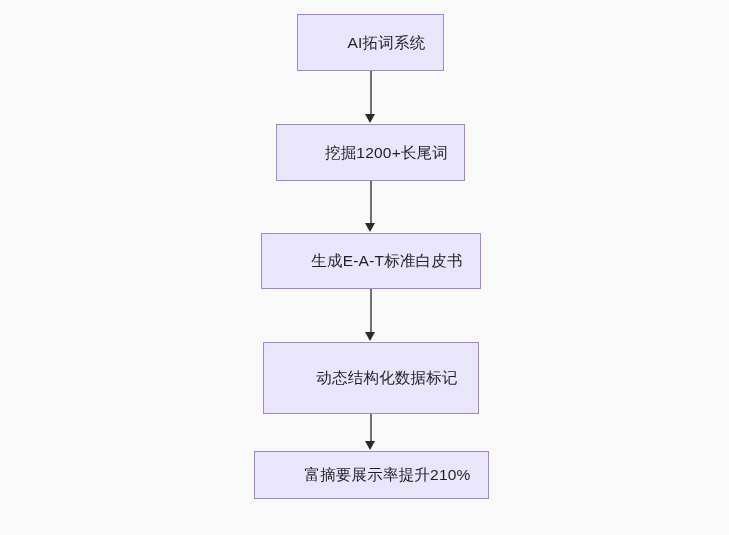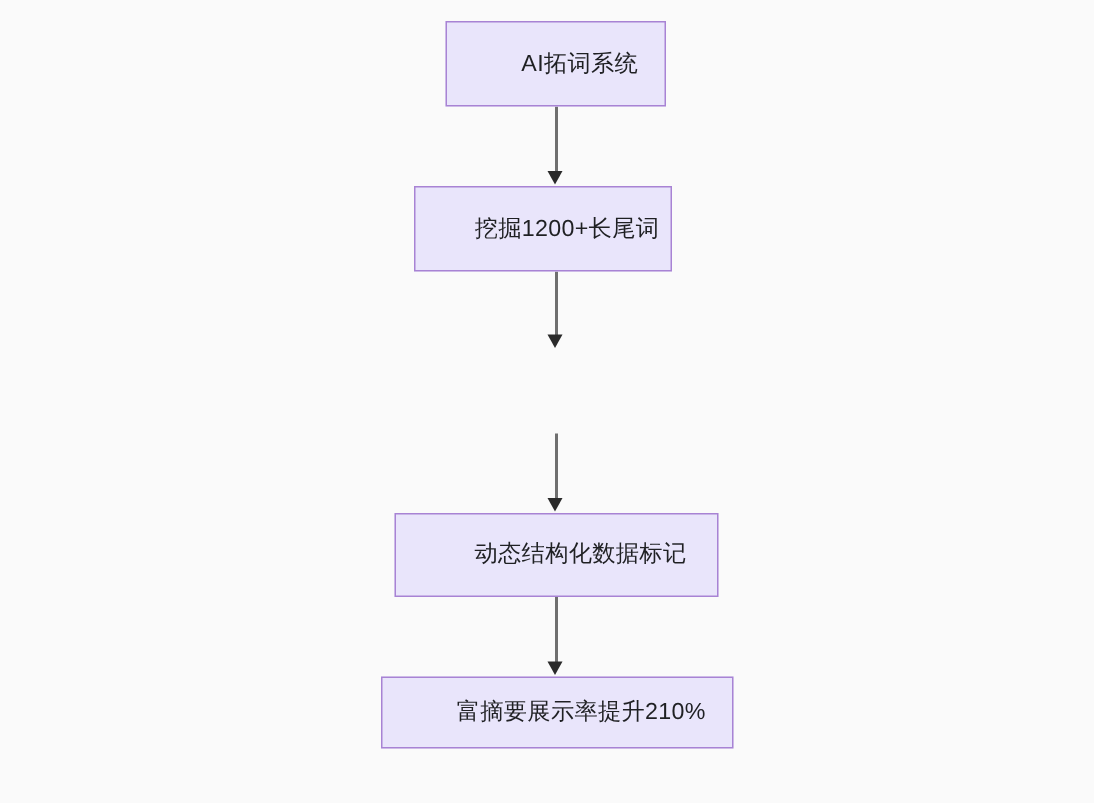--- a/index.html
+++ b/index.html
@@ -66,26 +66,29 @@
   <div class="edge" style="left:370px; top:289px; height:44px;"></div>
   <div class="arrowhead" style="left:365px; top:332px;"></div>
 
   <div class="edge" style="left:370px; top:398px; height:44px;"></div>
   <div class="arrowhead" style="left:365px; top:441px;"></div>
 
   <div class="node" style="left:297px; top:14px; width:147px; height:57px;">
     <span class="node-label">AI拓词系统</span>
   </div>
 
-  <div class="node" style="left:276px; top:124px; width:172px; height:57px;">
+  <div class="node" style="left:276px; top:124px; width:189px; height:57px;">
     <span class="node-label">挖掘1200+长尾词</span>
   </div>
 
+  <div class="node" style="left:261px; top:233px; width:220px; height:56px;">
+    <span class="node-label">生成E-A-T标准白皮书</span>
+  </div>
 
-  <div class="node" style="left:263px; top:342px; width:216px; height:56px;">
+  <div class="node" style="left:263px; top:342px; width:216px; height:72px;">
     <span class="node-label">动态结构化数据标记</span>
   </div>
 
   <div class="node" style="left:254px; top:451px; width:235px; height:48px;">
     <span class="node-label">富摘要展示率提升210%</span>
   </div>
 
 </div>
 
 </body></html>

